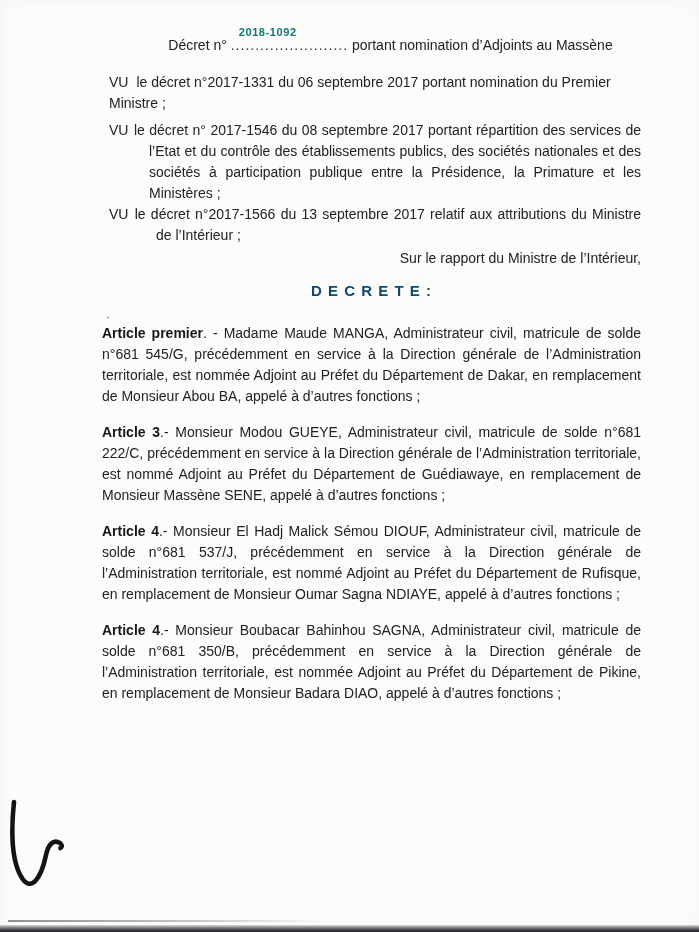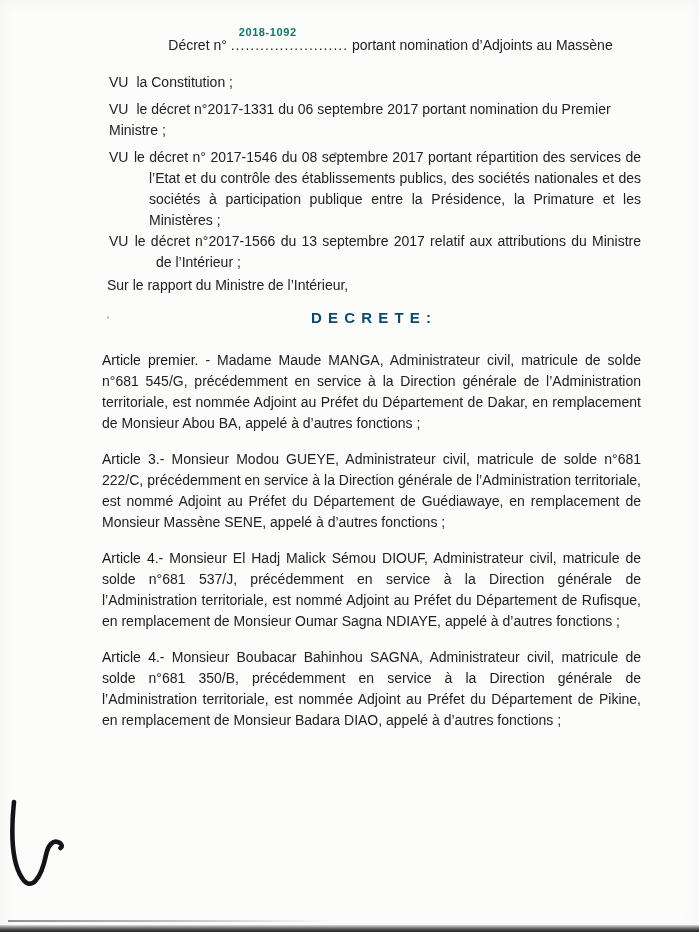--- a/index.html
+++ b/index.html
@@ -35,32 +35,32 @@
     letter-spacing:0.2px;color:#17171b;
   }
 
   .visas{margin-top:16px;}
   .visa{position:relative;margin:0 0 6px 0;}
   .visa-single{padding-left:7px;}
   .visa-single .vu-label{margin-right:8px;}
   .visa-hang3{padding-left:47px;text-indent:-40px;margin-bottom:0;text-align:justify;}
   .visa-hang2{padding-left:54px;text-indent:-47px;margin-bottom:0;text-align:justify;}
   .visa-hang3 .vu-label,.visa-hang2 .vu-label{margin-right:1px;}
-  .report-line{margin:2px 0 0 5px;}
+  .report-line{margin:2px 0 0 5px;text-align:right;}
 
   .decree-heading{
     margin-top:11px;
     text-align:center;font-weight:700;font-size:15px;
     letter-spacing:1px;color:#0c4a6e;
   }
 
   .article{{margin:15px 0 0;}}
   .article{text-align:justify;margin:15px 0 0;}
   .article:first-of-type{margin-top:22px;}
-  .article .article-label{font-weight:400;color:#17171b;}
+  .article .article-label{font-weight:700;color:#17171b;}
 
   
   .pen-mark{position:absolute;left:8px;top:797px;}
   .scan-speck-1{position:absolute;left:334px;top:152px;width:3px;height:3px;border-radius:50%;background:rgba(60,60,70,0.45);}
   .scan-speck-2{position:absolute;left:107px;top:316px;width:2px;height:3px;border-radius:50%;background:rgba(60,60,70,0.35);}
   .scan-line-artifact{
     position:absolute;left:8px;top:920px;width:325px;height:2px;
     background:linear-gradient(to right,#8f8f8f,#c9c9c9 60%,rgba(200,200,200,0));
   }
   .scanner-edge{
@@ -79,23 +79,20 @@
       <span> </span>
       <span class="dots-wrap">
         <span class="decree-number">2018-1092</span>
         <span class="dots">........................</span>
       </span>
       <span> portant nomination d’Adjoints au Massène</span>
     </div>
 
 
     <div class="visas">
-      <div class="visa visa-single">
-        <span class="vu-label">VU</span><span>la Constitution ;</span>
-      </div>
       <div class="visa visa-single">
         <span class="vu-label">VU</span><span>le décret n°2017-1331 du 06 septembre 2017 portant nomination du Premier Ministre ;</span>
       </div>
       <div class="visa visa-hang3">
         <span class="vu-label">VU</span> <span>le décret n° 2017-1546 du 08 septembre 2017 portant répartition des services de l’Etat et du contrôle des établissements publics, des sociétés nationales et des sociétés à participation publique entre la Présidence, la Primature et les Ministères ;</span>
       </div>
       <div class="visa visa-hang2">
         <span class="vu-label">VU</span> <span>le décret n°2017-1566 du 13 septembre 2017 relatif aux attributions du Ministre de l’Intérieur ;</span>
       </div>
       <div class="report-line">Sur le rapport du Ministre de l’Intérieur,</div>

